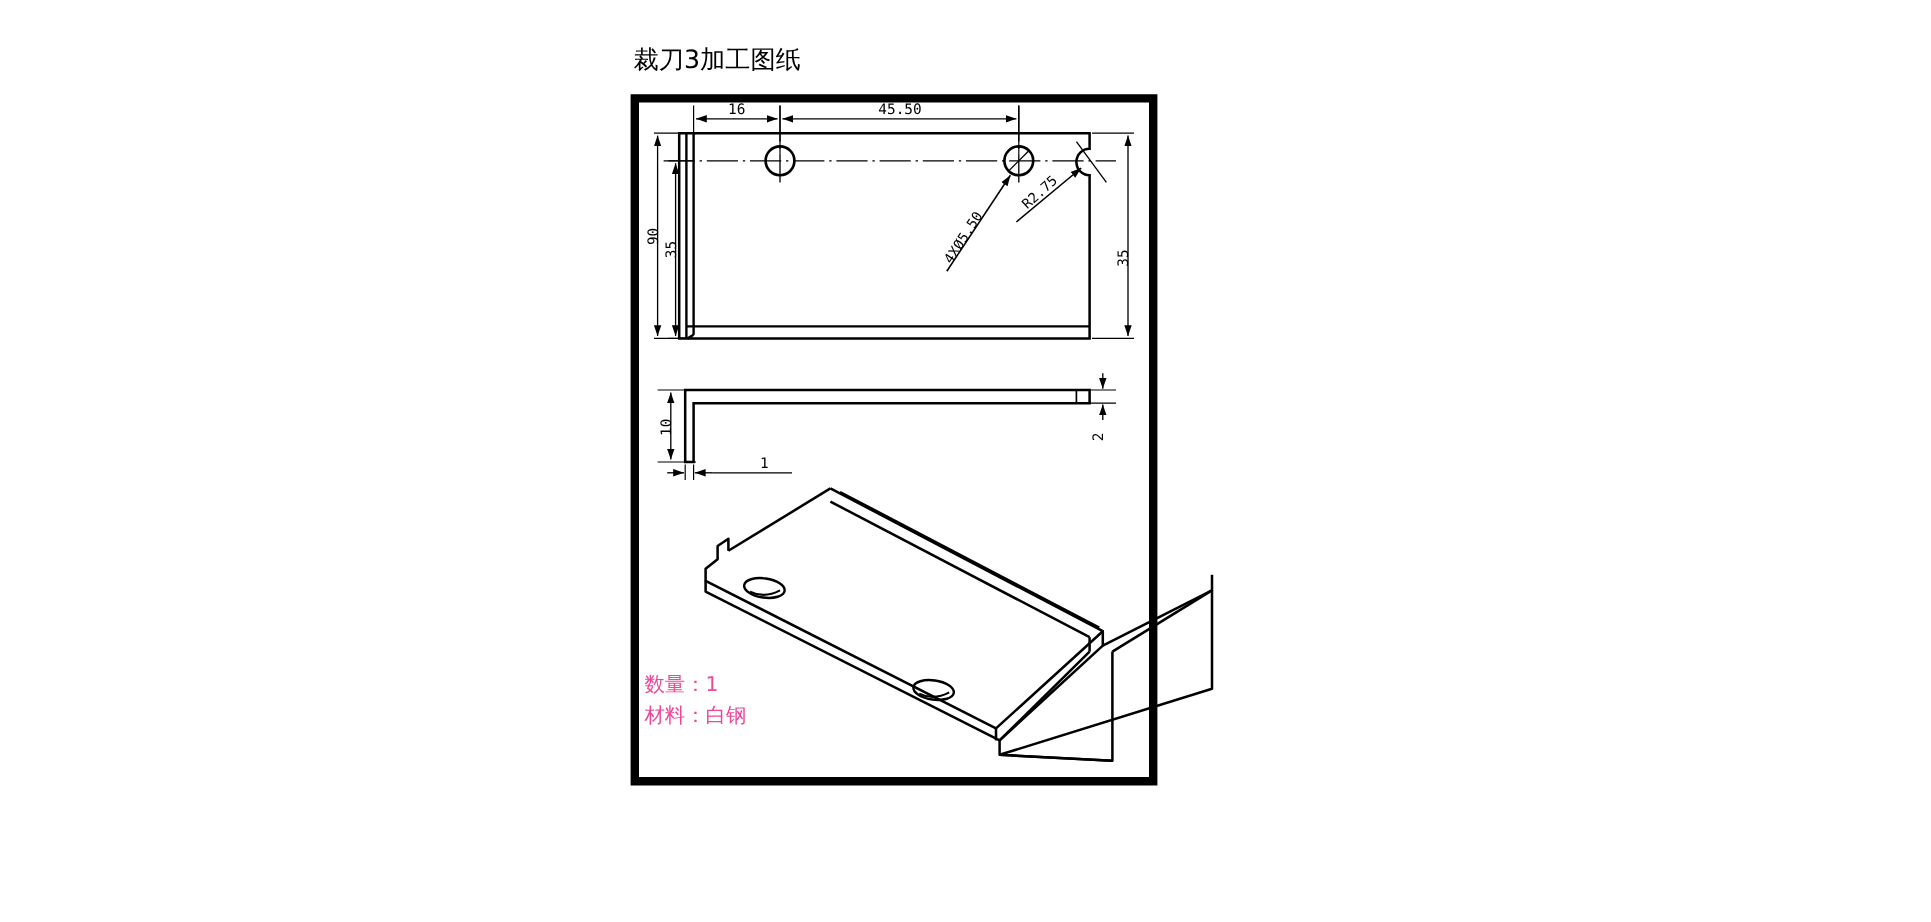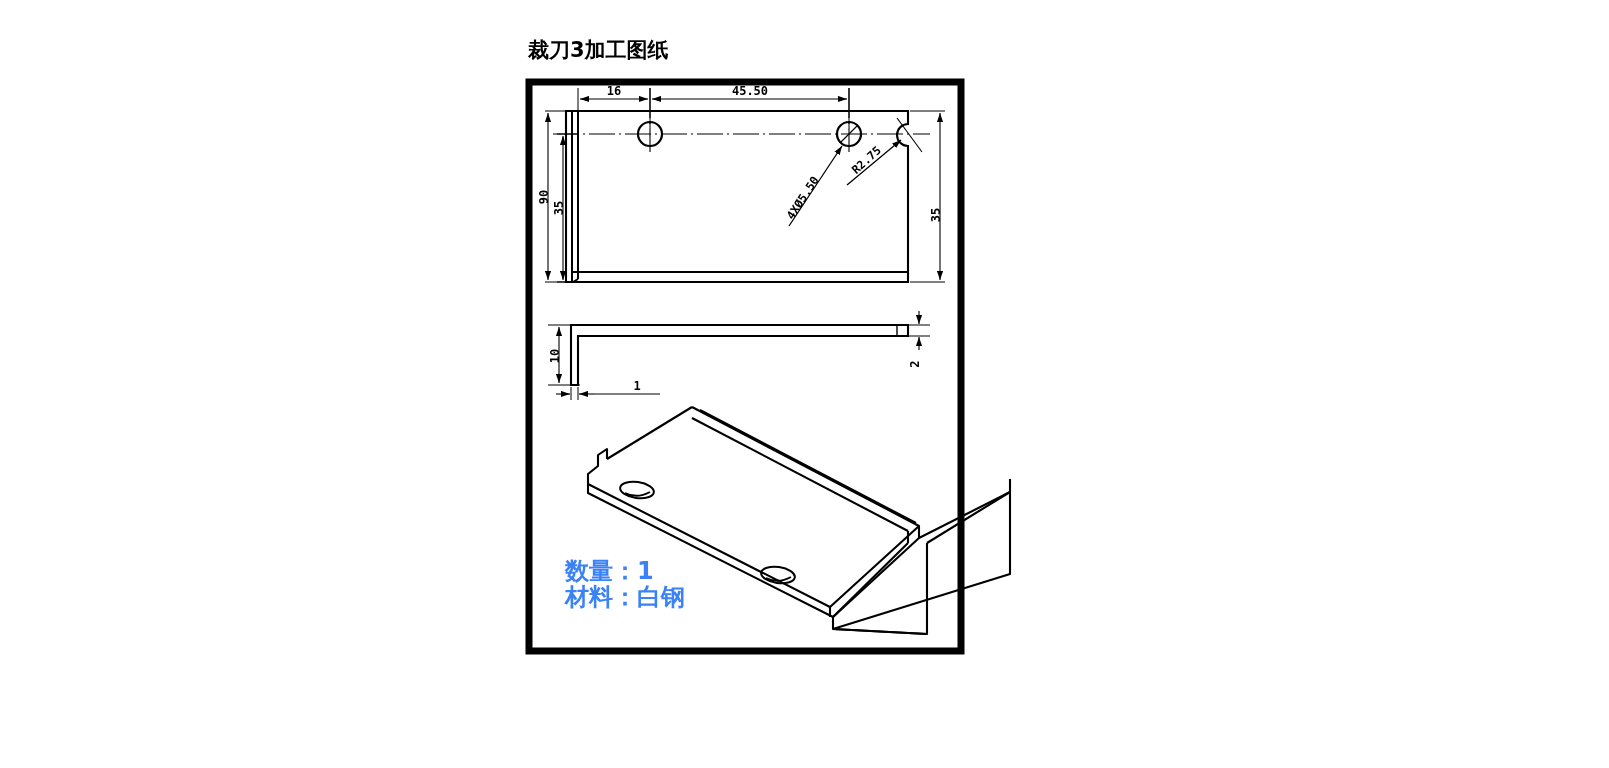--- a/index.html
+++ b/index.html
@@ -12,40 +12,39 @@
     height: 768px;
     font-family: "Liberation Sans", sans-serif;
     overflow: hidden;
     position: relative;
   }
   #sheet {
     position: absolute;
     left: 0; top: 0;
     width: 1609px;
     height: 768px;
-    font-weight: bold;
   }
   .drawing-title {
     position: absolute;
     left: 528px;
     top: 36px;
     font-family: "DejaVu Sans", sans-serif;
     font-size: 21px;
     color: #000000;
     white-space: nowrap;
     letter-spacing: 0px;
   }
   .note-block {
     position: absolute;
-    left: 565px;
+    left: 537px;
     top: 558px;
     font-family: "DejaVu Sans", sans-serif;
-    font-size: 24px;
+    font-size: 17px;
     line-height: 26px;
-    color: #3b82f6;
+    color: #ec4899;
     white-space: nowrap;
   }
   svg text {
     font-family: "DejaVu Sans Mono", monospace;
     fill: #000000;
   }
 </style>
 </head>
 <body>
 

